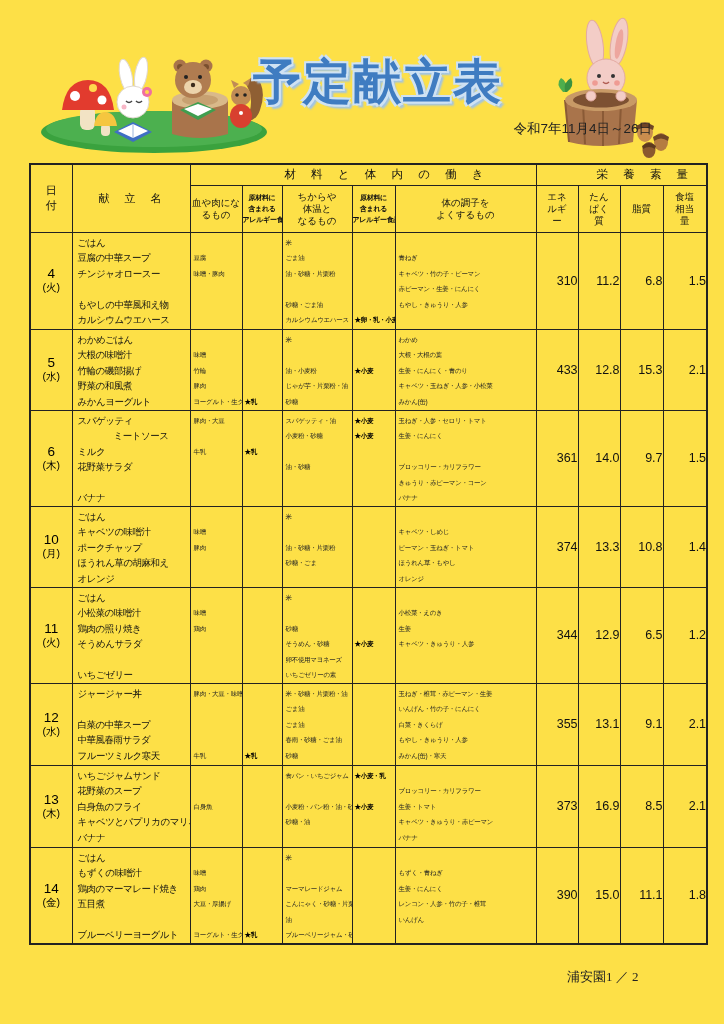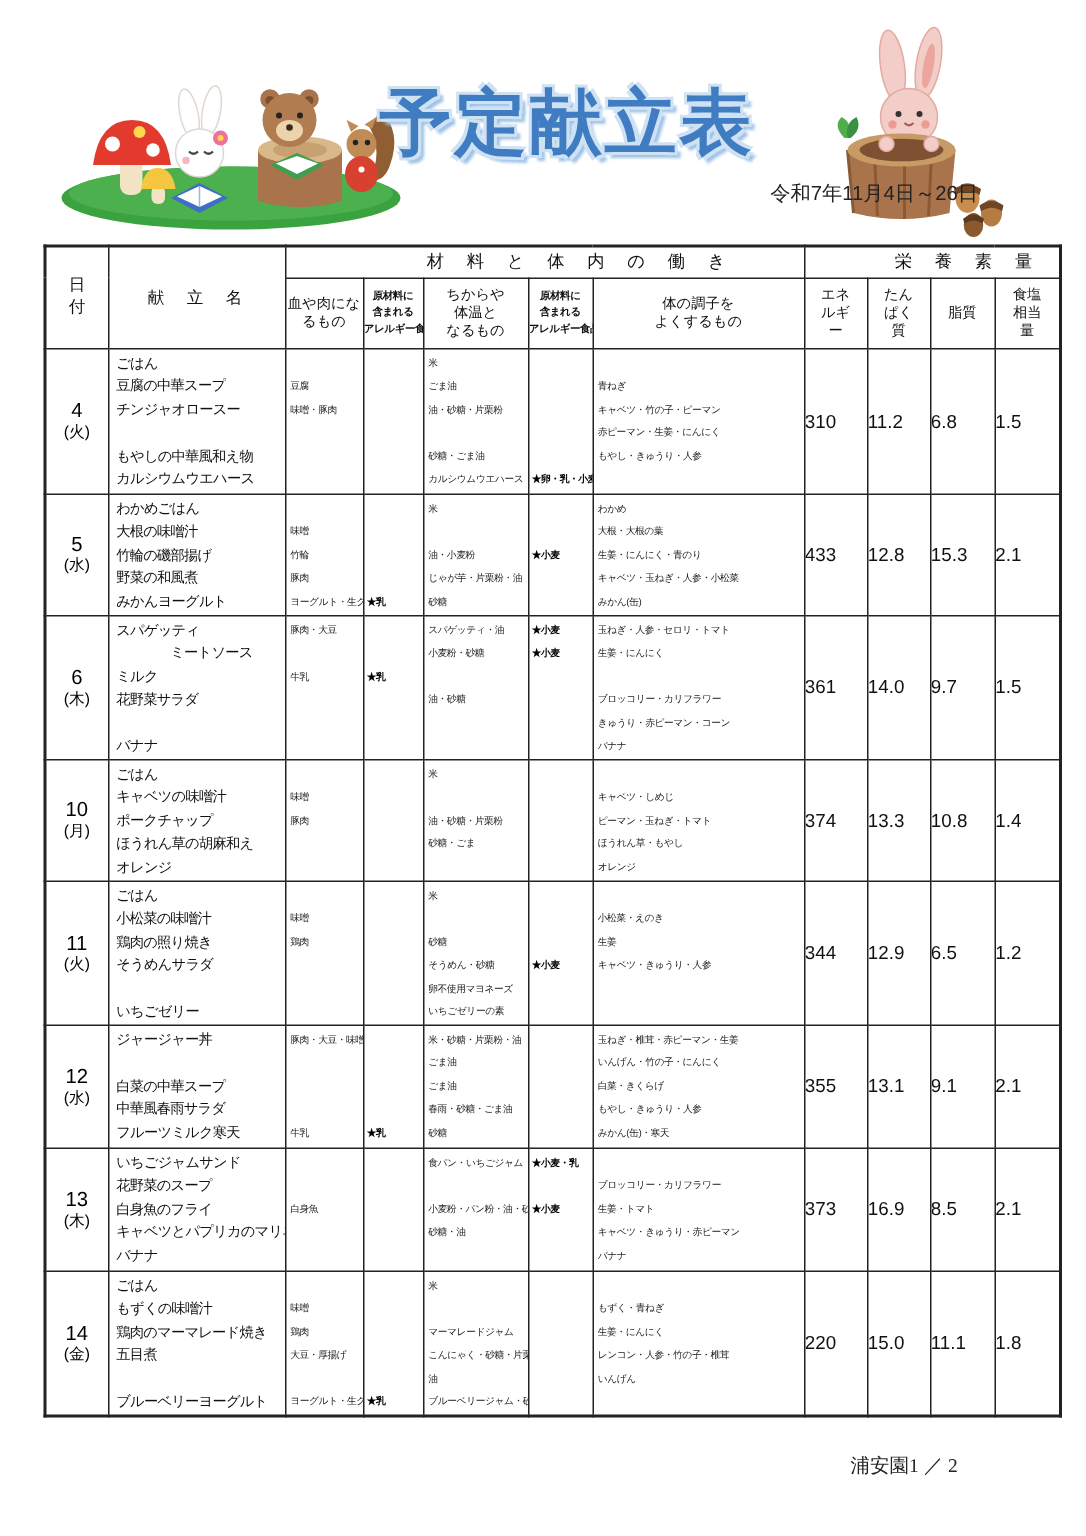--- a/index.html
+++ b/index.html
@@ -1,17 +1,17 @@
 <!DOCTYPE html>
 <html><head>
 <meta charset="utf-8">
 <style>
   * { margin:0; padding:0; box-sizing:border-box; }
   body { background:#e8e8e8; font-family:"Liberation Sans", sans-serif; }
-  .page { position:relative; width:724px; height:1024px; background:#ffffff; margin:0 auto; overflow:hidden; }
+  .page { position:relative; width:724px; height:1024px; background:#fde047; margin:0 auto; overflow:hidden; }
 
   
   .art-left  { position:absolute; left:38px;  top:28px; }
   .art-right { position:absolute; left:543px; top:16px; }
 
   .main-title {
     position:absolute; left:238px; top:50px; width:280px; text-align:center;
     font-size:48px; font-weight:bold; letter-spacing:2px; color:#3f7cc1;
     text-shadow:-2px -2px 0 #cfe2f3, 2px -2px 0 #cfe2f3, -2px 2px 0 #cfe2f3,
                  2px 2px 0 #cfe2f3, 4px 4px 2px #9fc3e8;
@@ -34,21 +34,21 @@
   td.c-date { text-align:center; vertical-align:middle; }
   td.c-date .num { font-size:13.5px; }
   td.c-date .day { font-size:10.5px; }
 
   td.c-menu { font-size:9.5px; letter-spacing:-0.5px; line-height:15.5px;
     white-space:pre; vertical-align:top; padding:2px 0 0 5px; color:#111; }
   td.c-ing  { font-size:6.5px; letter-spacing:-0.3px; line-height:15.5px;
     white-space:pre; vertical-align:top; padding:2px 0 0 3px; color:#222; }
   td.c-alg  { font-size:6.5px; letter-spacing:-0.3px; line-height:15.5px; font-weight:bold;
     white-space:pre; vertical-align:top; padding:2px 0 0 2px; color:#000; }
-  td.c-num  { font-size:12.5px; text-align:left; vertical-align:middle; color:#111; }
+  td.c-num  { font-size:12.5px; text-align:right; vertical-align:middle; color:#111; }
   tr.r-4 { height:97px; } tr.r-5 { height:81px; } tr.r-6 { height:95px; }
   tr.r-10 { height:81px; } tr.r-11 { height:92px; } tr.r-12 { height:82px; }
   tr.r-13 { height:82px; } tr.r-14 { height:92px; }
 
   .footer { position:absolute; left:567px; top:968px; font-size:13px;
     font-family:"Liberation Serif", serif; color:#222; }
 </style>
 </head>
 <body>
 
@@ -470,21 +470,21 @@
 マーマレードジャム
 こんにゃく・砂糖・片栗粉
 油
 ブルーベリージャム・砂糖</td>
       <td class="c-alg"></td>
       <td class="c-ing">
 もずく・青ねぎ
 生姜・にんにく
 レンコン・人参・竹の子・椎茸
 いんげん</td>
-      <td class="c-num">220</td>
+      <td class="c-num">390</td>
       <td class="c-num">15.0</td>
       <td class="c-num">11.1</td>
       <td class="c-num">1.8</td>
     </tr>
   </tbody>
     </table>
 
   <div class="footer">浦安園1 ／ 2</div>
 </div>
 

